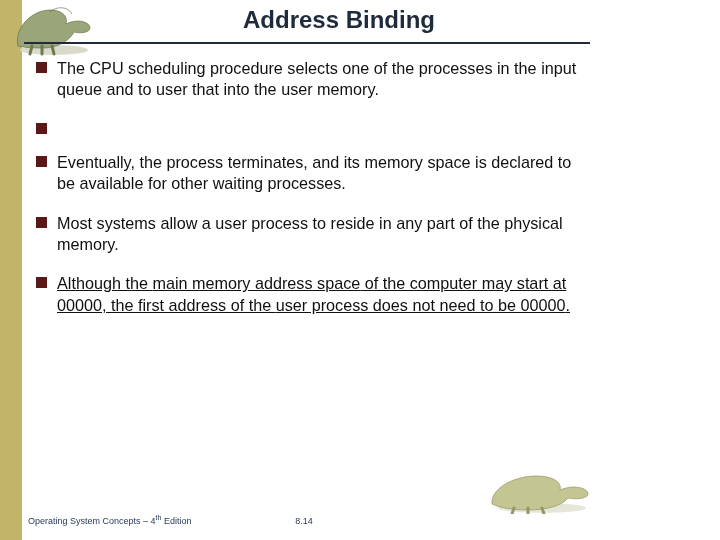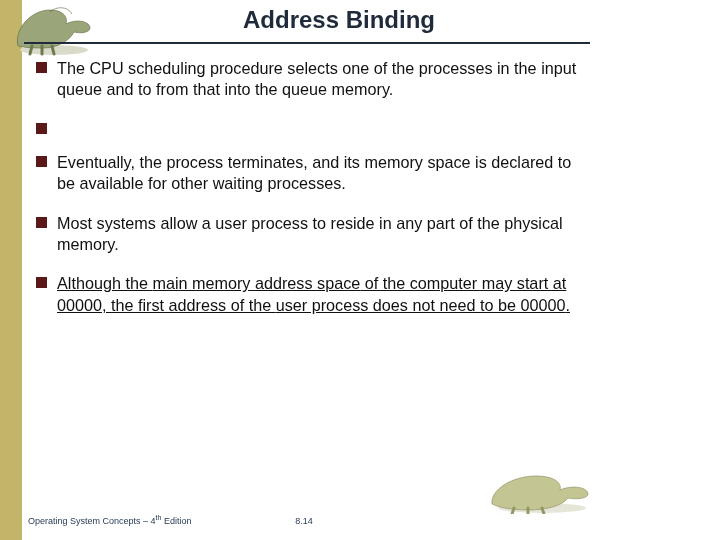--- a/index.html
+++ b/index.html
@@ -35,21 +35,21 @@
       <path d="M26 46 L24 54 M36 46 L36 54 M46 46 L48 54" stroke="#6b7850" stroke-width="3" stroke-linecap="round"></path>
     </svg>
   </div>
 
   <div class="title">Address Binding</div>
   <div class="title-rule"></div>
 
   <div class="content">
     <div class="bullet">
       <div class="sq"></div>
-      <div class="txt">The <b>CPU scheduling procedure</b> selects one of the processes in the <b>input queue</b> and to <b>from</b> that into the <b>queue memory</b>.</div>
+      <div class="txt">The <b>CPU scheduling procedure</b> selects one of the processes in the <b>input queue</b> and to <b>user</b> that into the <b>user memory</b>.</div>
     </div>
     <div class="bullet">
       <div class="sq"></div>
     </div>
     <div class="bullet">
       <div class="sq"></div>
       <div class="txt">Eventually, the process <b>terminates</b>, and its <b>memory space</b> is declared to  be available for other waiting processes.</div>
     </div>
     <div class="bullet">
       <div class="sq"></div>

